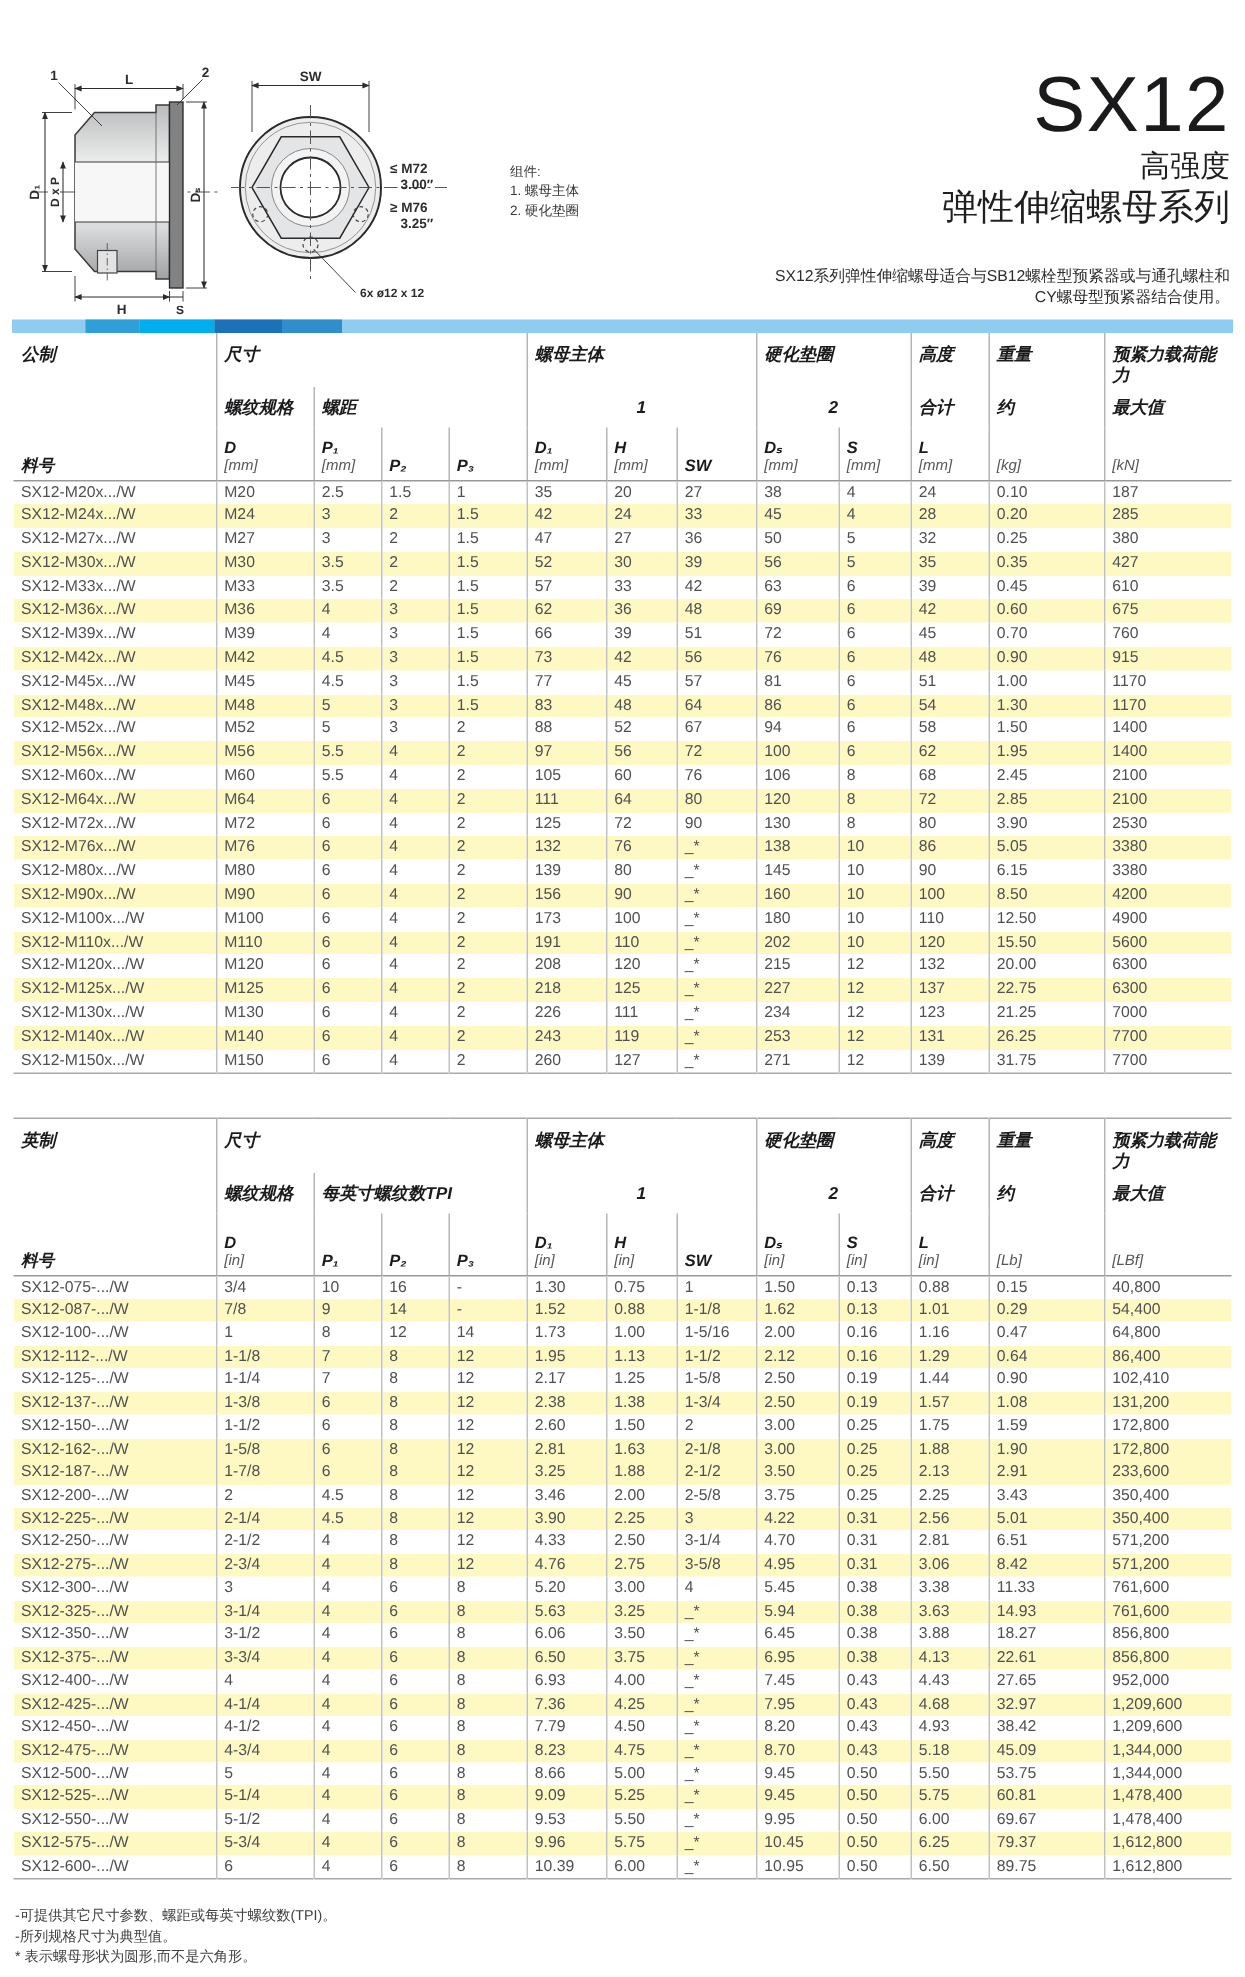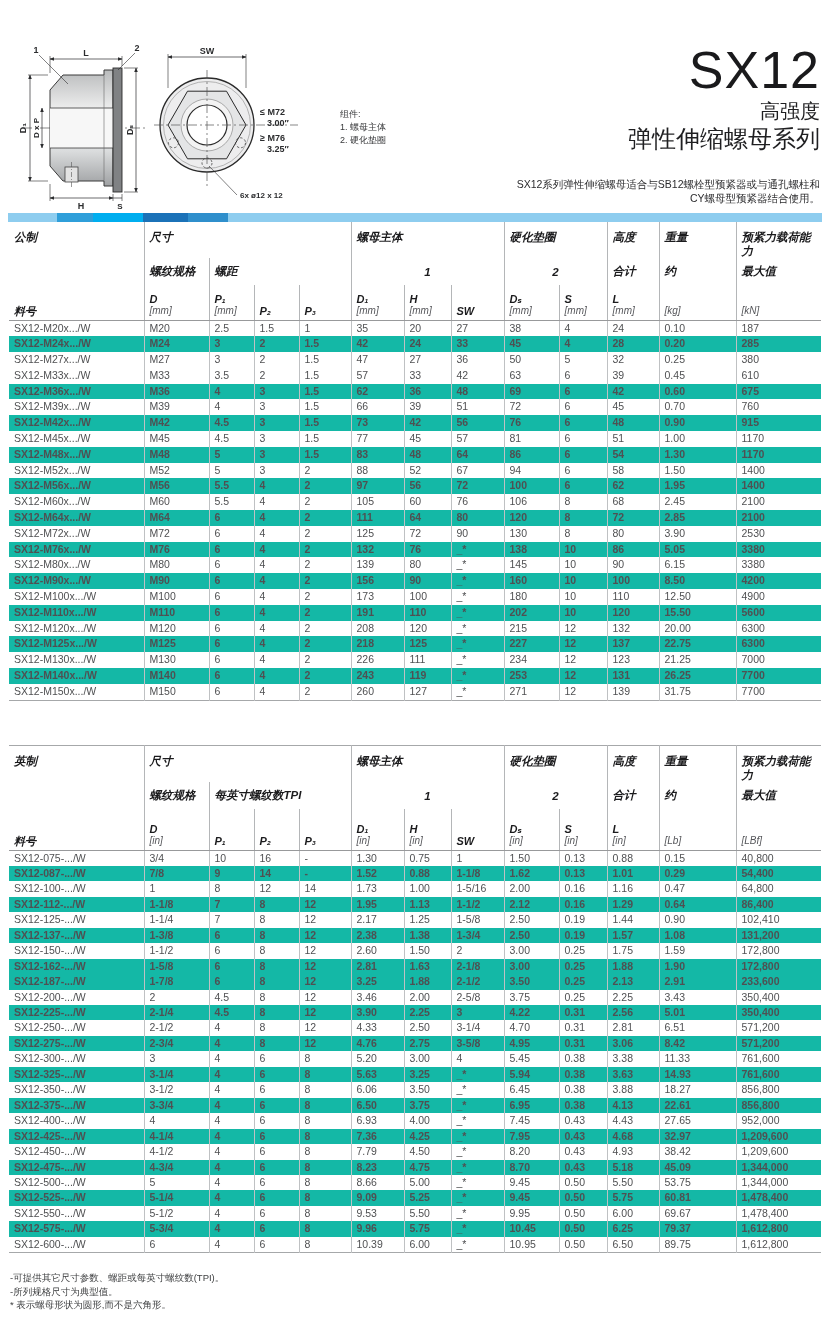--- a/index.html
+++ b/index.html
@@ -41,21 +41,21 @@
   .spec .h3{vertical-align:bottom;padding:0 0 3px 5px;height:35px;}
   .spec.imperial .h3{height:41px;}
   .spec .h3 .cl{font-size:11px;font-weight:bold;line-height:12px;}
   .spec .h3 .cu{font-size:10px;font-weight:normal;color:#55565a;line-height:12px;}
   .bl{border-left:1px solid #b4b6b8;}
   .spec thead tr:last-child th{border-bottom:1px solid #98999b;}
   .spec tbody td{font-size:10.5px;color:#4f5052;padding:0 0 0 5px;white-space:nowrap;overflow:hidden;}
   .spec.metric tbody td{height:15.8px;line-height:15.8px;}
   .spec.imperial tbody td{height:15.45px;line-height:15.45px;}
   .spec tbody td + td{border-left:1px solid #bfc1c3;}
-  .spec tbody tr.alt{background:#14b8a6;font-weight:bold;}
+  .spec tbody tr.alt{background:#fef9c3;}
 
   
   .footnotes{position:absolute;left:10px;top:1271px;font-size:9.5px;line-height:13.5px;color:#3f4042;}
 
   
   .dim{font-family:"Liberation Sans","DejaVu Sans",sans-serif;font-size:9px;font-weight:bold;fill:#2b2c2e;}
   .dim.small{font-size:8px;}
 </style>
 </head>
 <body>
@@ -298,20 +298,35 @@
             <td>1.5</td>
             <td>47</td>
             <td>27</td>
             <td>36</td>
             <td>50</td>
             <td>5</td>
             <td>32</td>
             <td>0.25</td>
             <td>380</td>
           </tr>
+          <tr class="alt">
+            <td>SX12-M30x.../W</td>
+            <td>M30</td>
+            <td>3.5</td>
+            <td>2</td>
+            <td>1.5</td>
+            <td>52</td>
+            <td>30</td>
+            <td>39</td>
+            <td>56</td>
+            <td>5</td>
+            <td>35</td>
+            <td>0.35</td>
+            <td>427</td>
+          </tr>
           <tr>
             <td>SX12-M33x.../W</td>
             <td>M33</td>
             <td>3.5</td>
             <td>2</td>
             <td>1.5</td>
             <td>57</td>
             <td>33</td>
             <td>42</td>
             <td>63</td>

